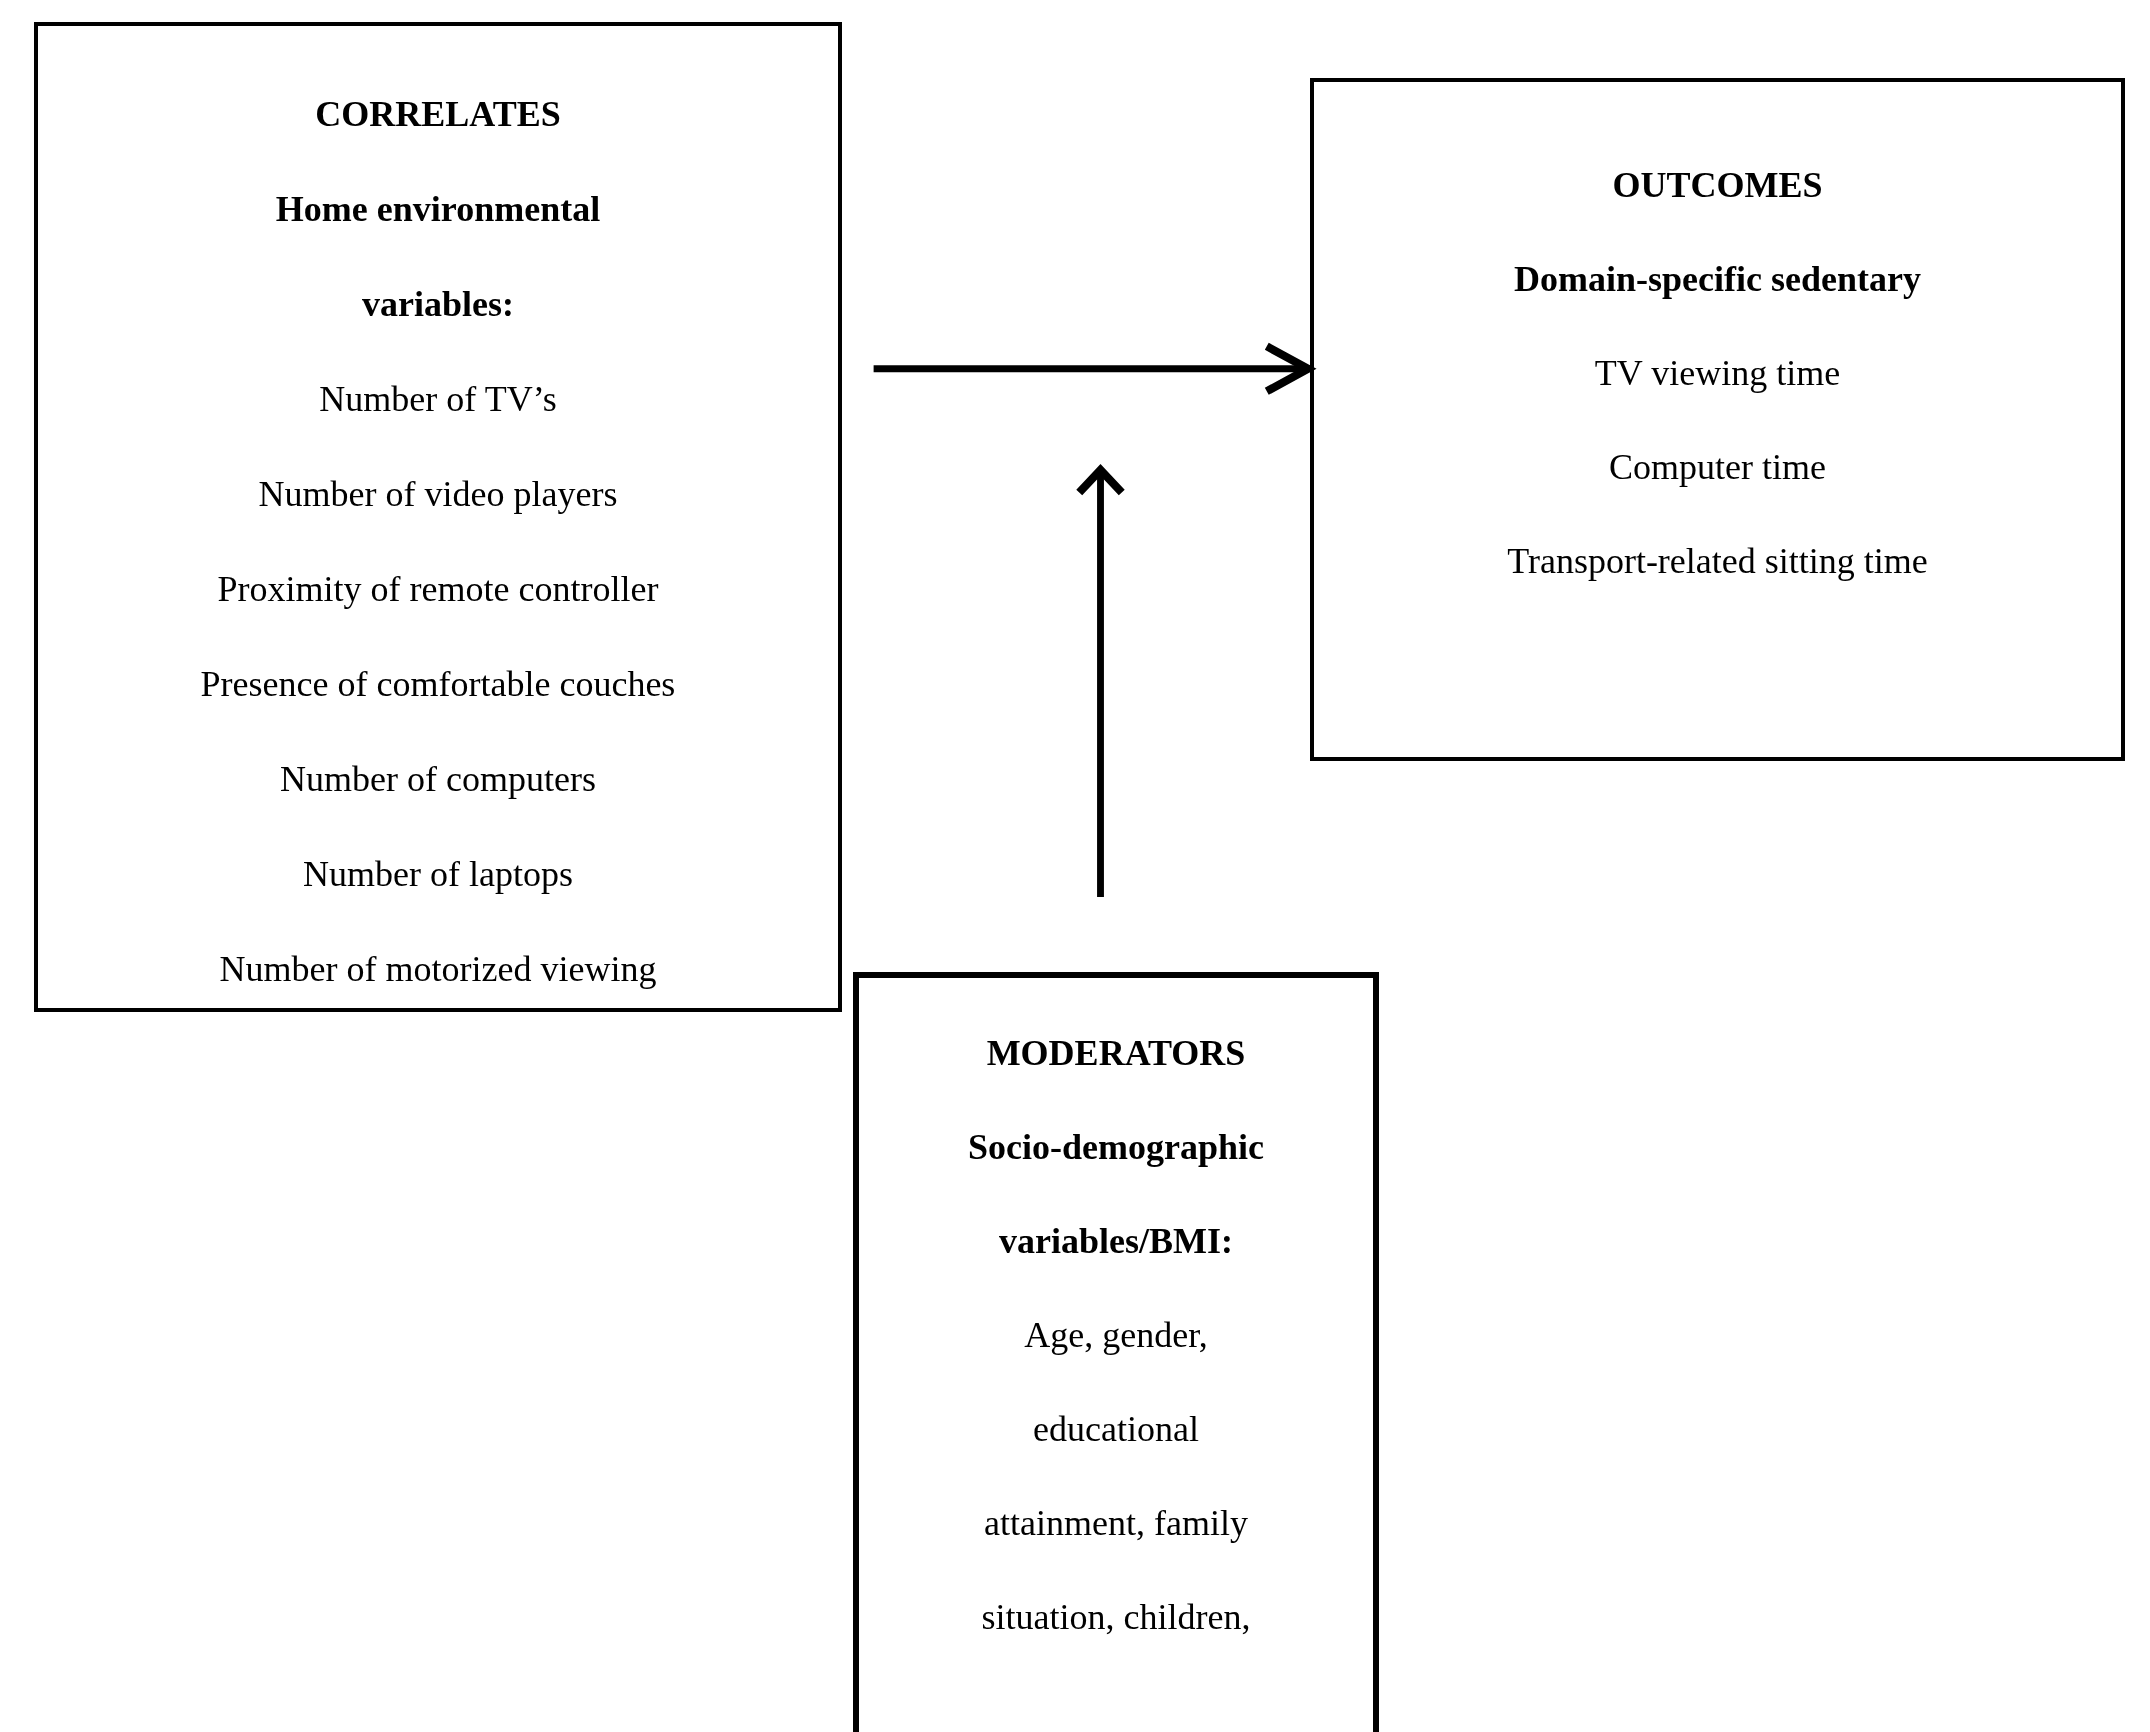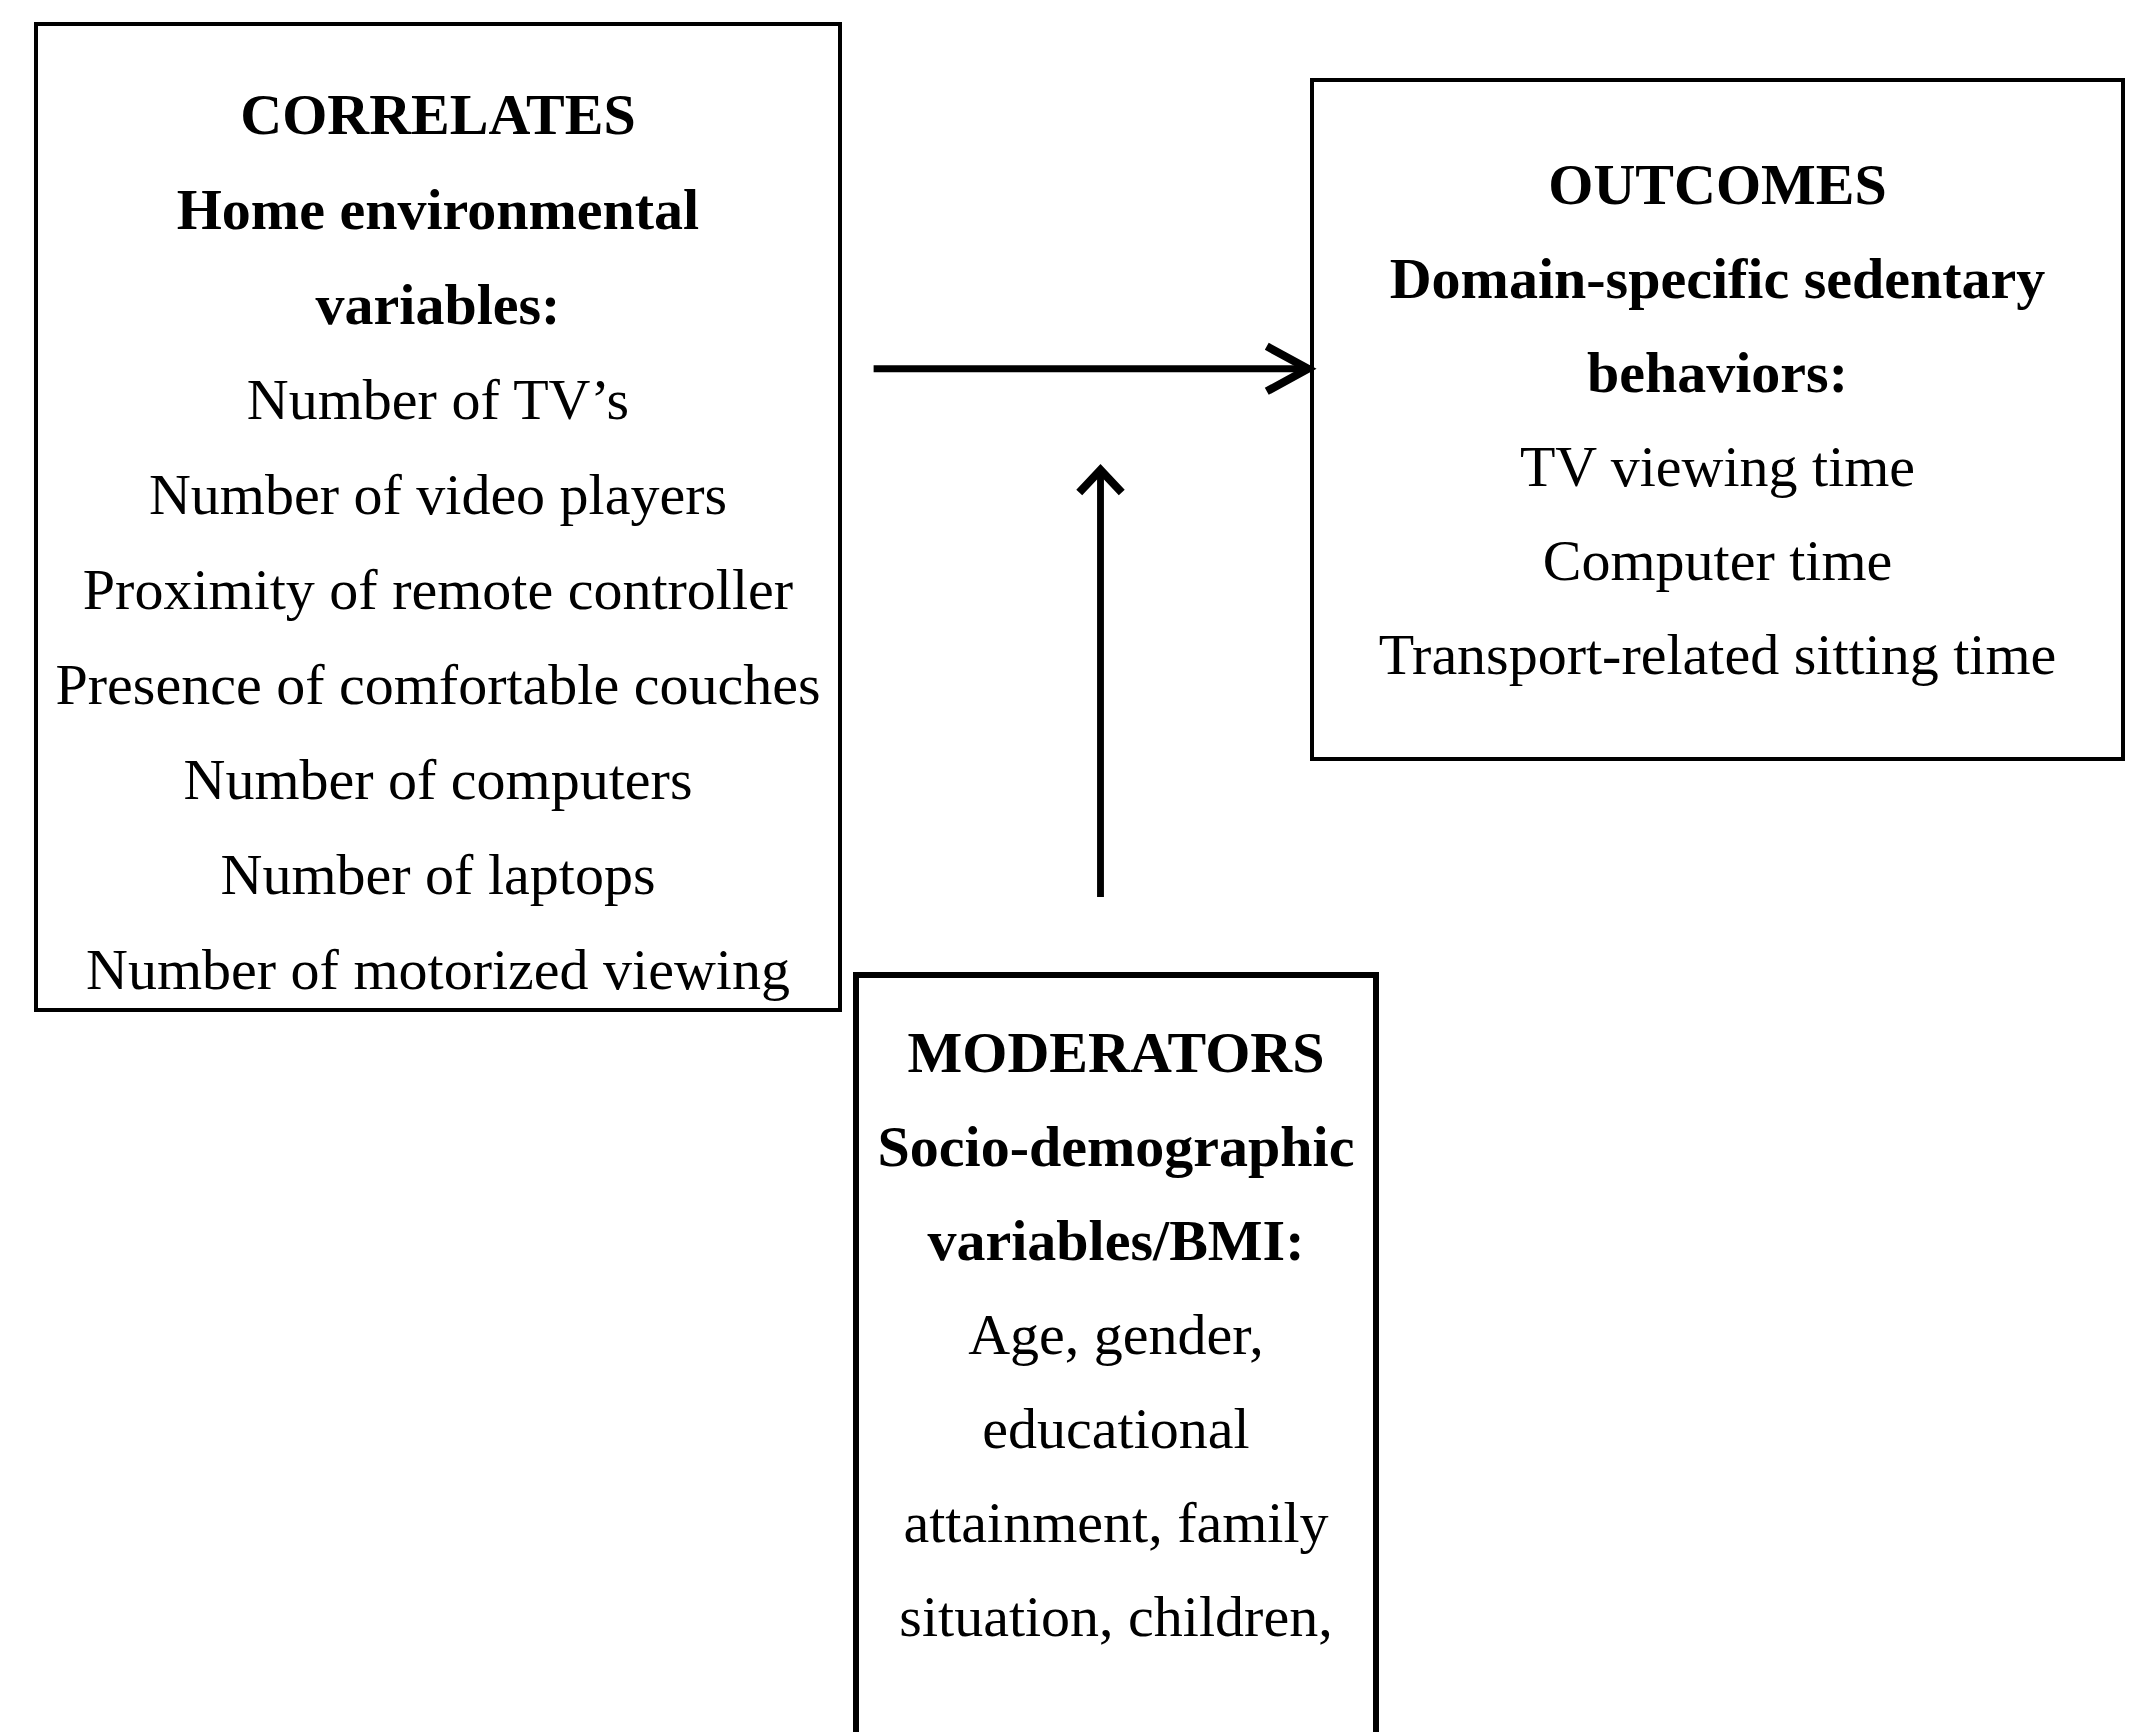--- a/index.html
+++ b/index.html
@@ -17,21 +17,21 @@
     overflow: hidden;
   }
   .box {
     position: absolute;
     box-sizing: border-box;
     border: 4.4px solid #000000;
     text-align: center;
     background: #ffffff;
   }
   .line {
-    font-size: 58px;
+    font-size: 36px;
     white-space: nowrap;
   }
   .bold { font-weight: bold; }
 
   .box-correlates {
     left: 34px; top: 22px;
     width: 808px; height: 990px;
     padding-top: 41px;
   }
   .box-correlates .line { line-height: 95px; }
@@ -75,21 +75,20 @@
     <div class="line">Proximity of remote controller</div>
     <div class="line">Presence of comfortable couches</div>
     <div class="line">Number of computers</div>
     <div class="line">Number of laptops</div>
     <div class="line">Number of motorized viewing</div>
   </div>
 
   <div class="box box-outcomes">
     <div class="line bold">OUTCOMES</div>
     <div class="line bold">Domain-specific sedentary</div>
-    <div class="line bold">behaviors:</div>
     <div class="line">TV viewing time</div>
     <div class="line">Computer time</div>
     <div class="line">Transport-related sitting time</div>
   </div>
 
   <div class="box box-moderators">
     <div class="line bold">MODERATORS</div>
     <div class="line bold">Socio-demographic</div>
     <div class="line bold">variables/BMI:</div>
     <div class="line">Age, gender,</div>

